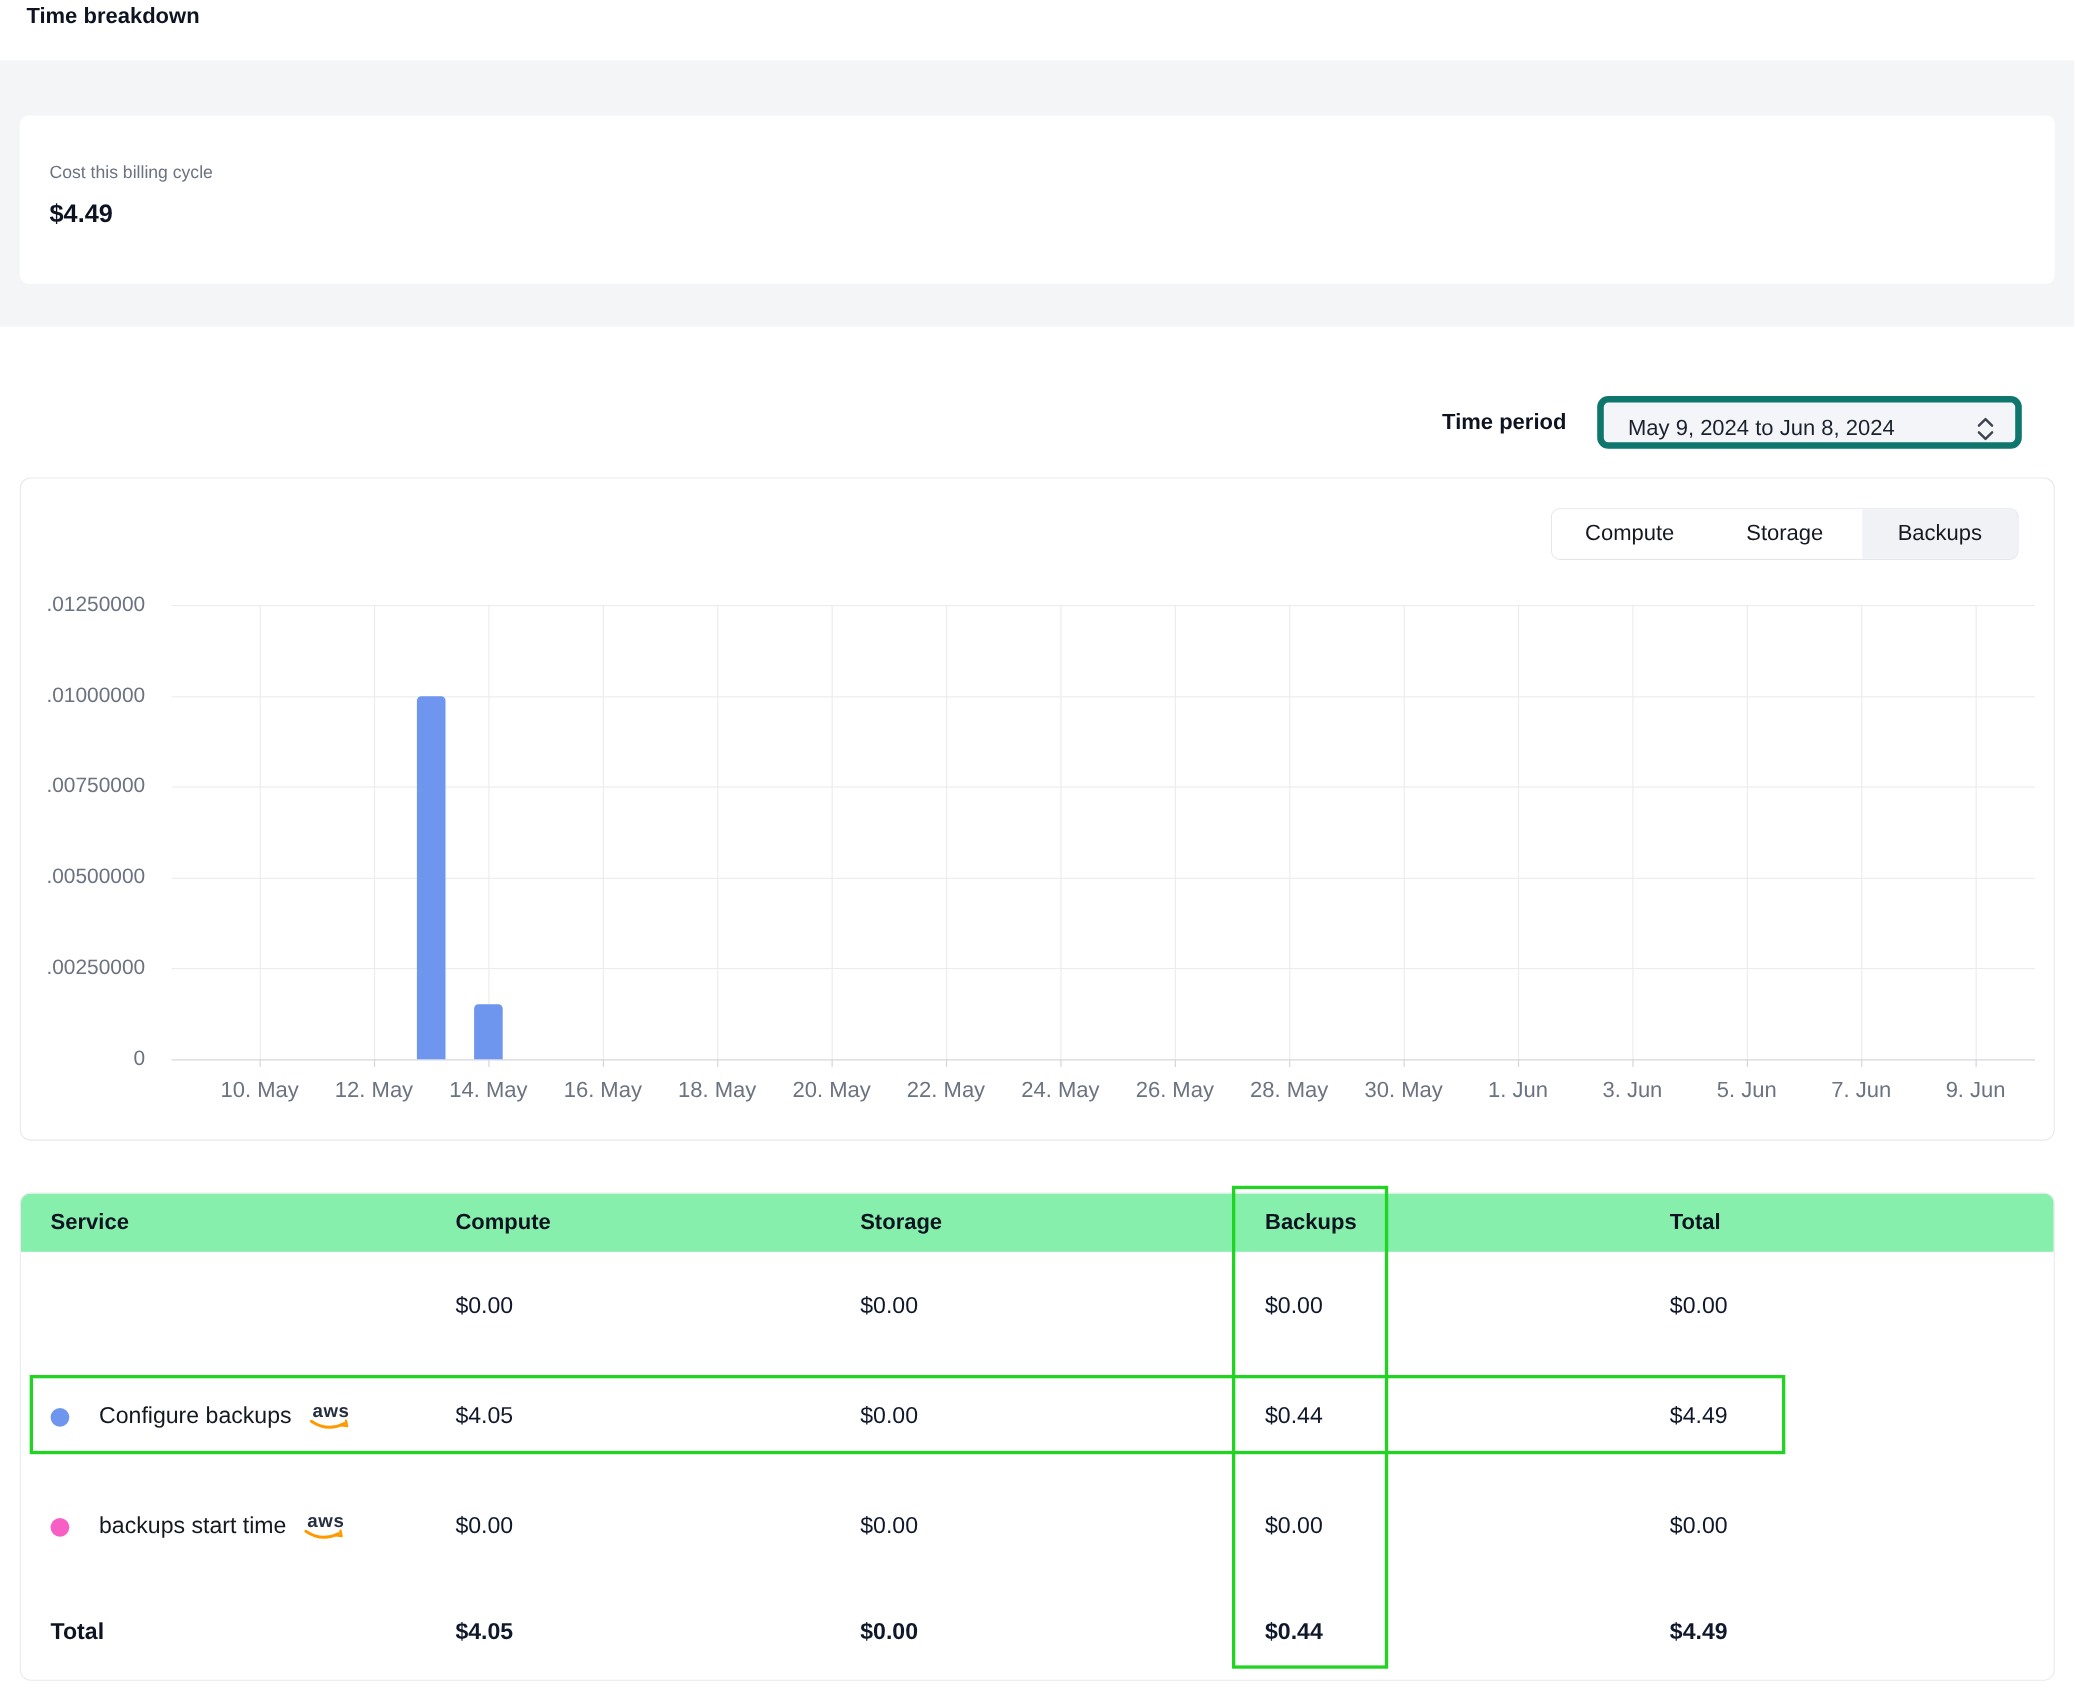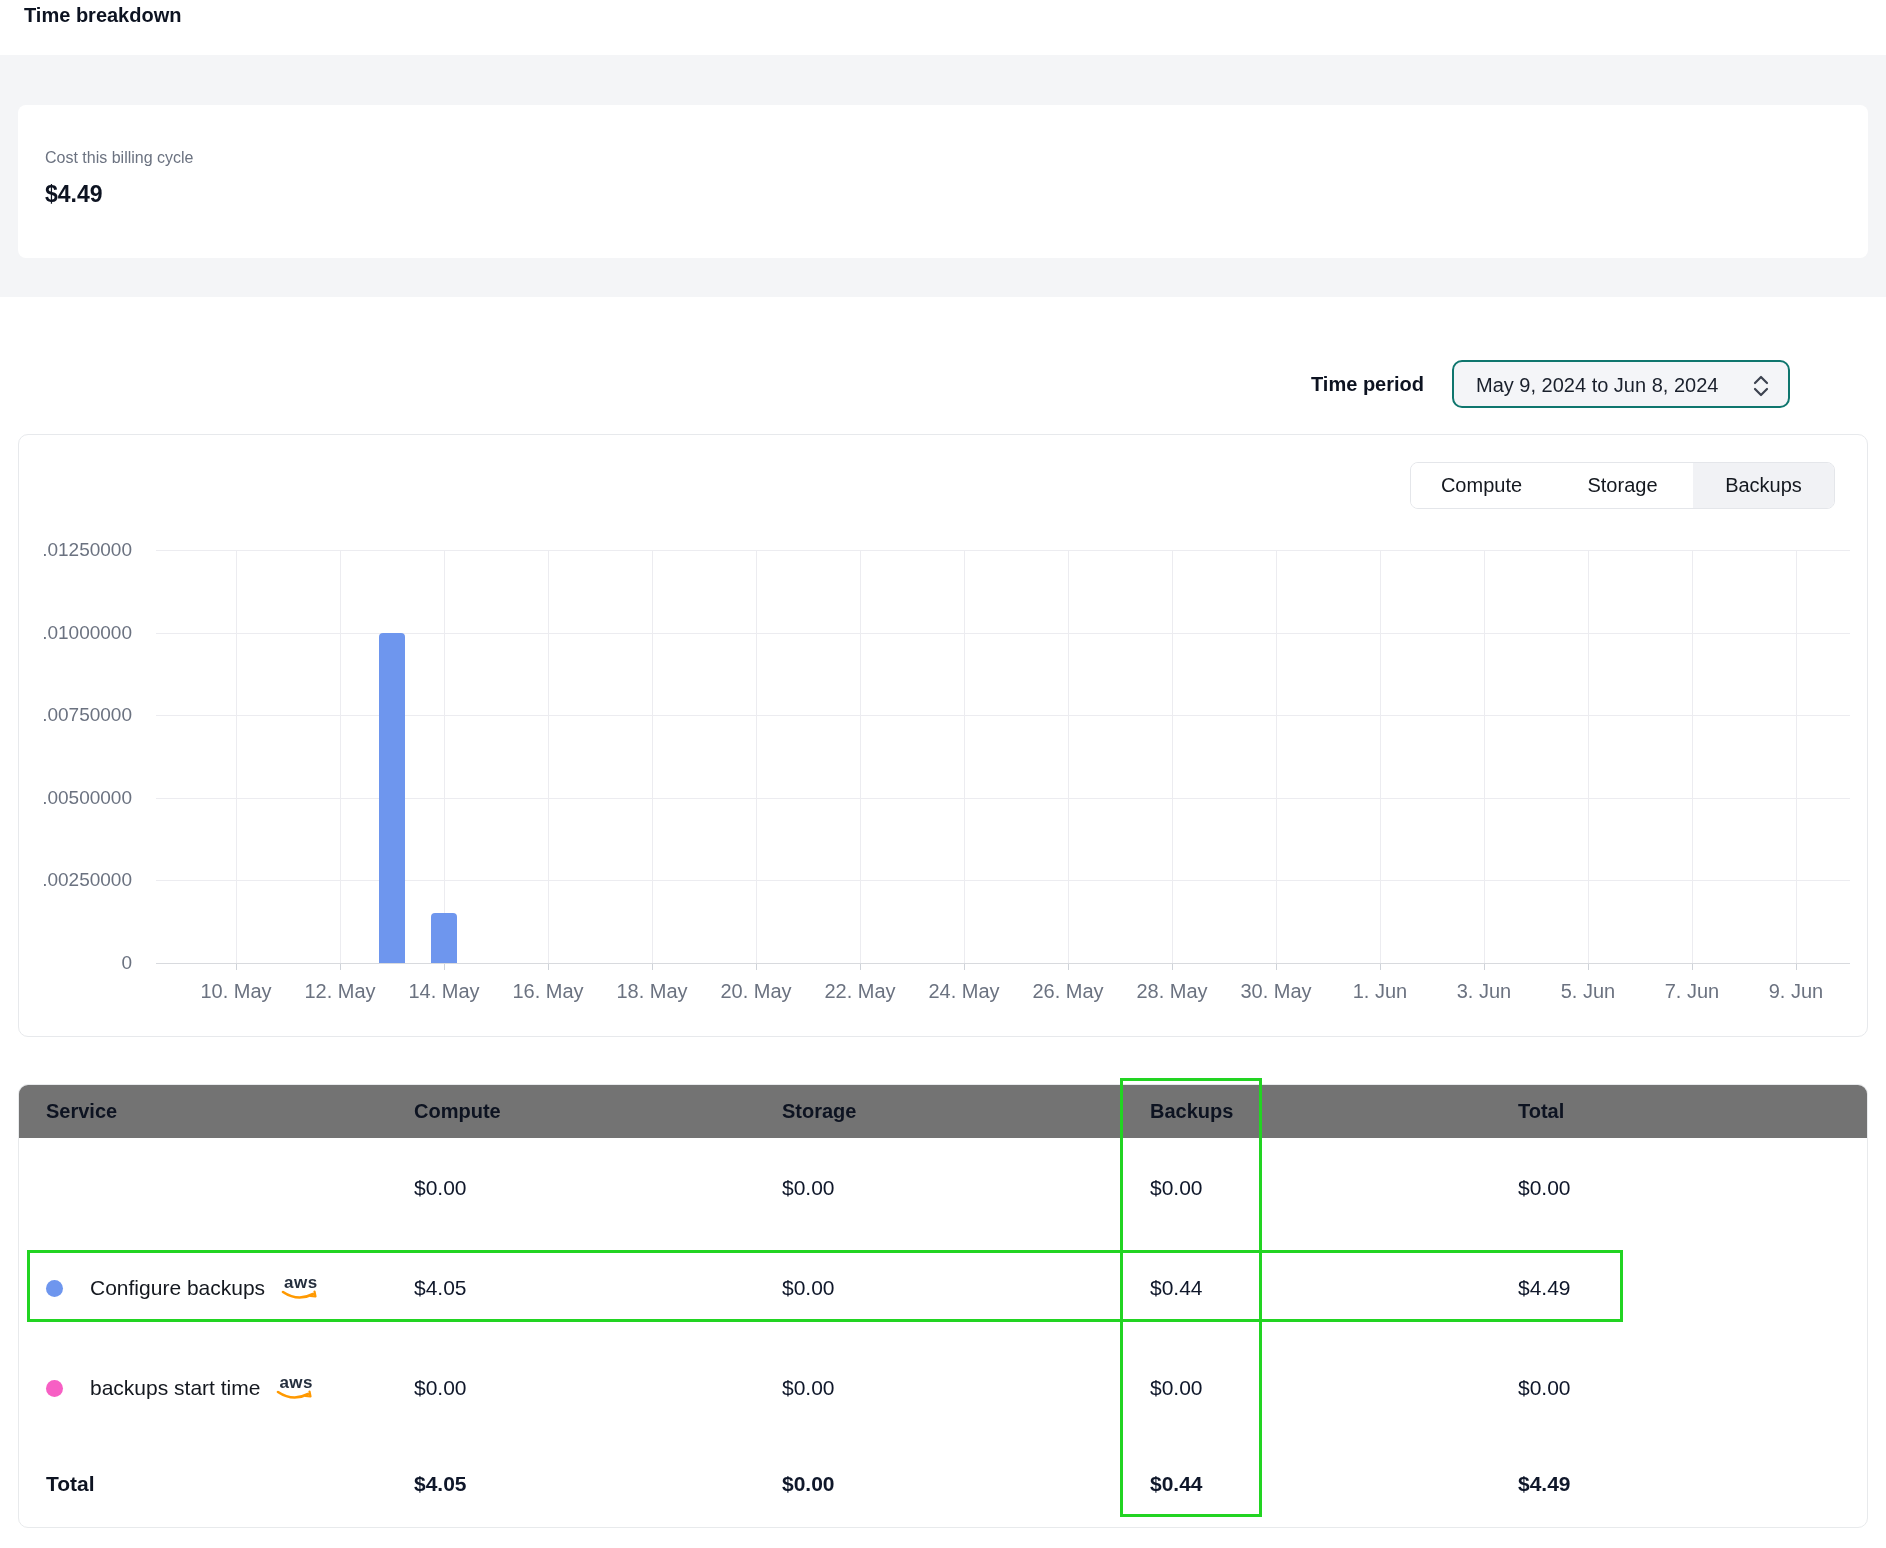--- a/index.html
+++ b/index.html
@@ -9,40 +9,40 @@
 
   .page-title { position:absolute; left:24px; top:4px; font-size:20px; font-weight:700; color:#0d1321; }
 
   .summary-band { position:absolute; left:0; top:55px; width:1886px; height:242px; background:#f4f5f7; }
   .summary-card { position:absolute; left:18px; top:50px; width:1850px; height:153px; background:#ffffff; border-radius:8px; }
   .summary-label { position:absolute; left:27px; top:44px; font-size:16px; color:#6b7280; }
   .summary-amount { position:absolute; left:27px; top:76px; font-size:23px; font-weight:700; color:#0d1321; }
 
   .time-period-row { position:absolute; left:0; top:360px; width:1868px; height:48px; }
   .time-period-label { position:absolute; right:444px; top:0; height:48px; line-height:48px; font-size:20px; font-weight:700; color:#0d1321; }
-  .time-period-select { position:absolute; left:1452px; top:0; width:338px; height:48px; background:#f4f5f8; border:2px solid #0f766e; border-radius:10px; cursor:pointer; }
+  .time-period-select { position:absolute; left:1452px; top:0; width:386px; height:48px; background:#f4f5f8; border:6px solid #0f766e; border-radius:10px; cursor:pointer; }
   .time-period-value { position:absolute; left:22px; top:0; height:46px; line-height:46px; font-size:20px; color:#1a202c; }
   .updown-icon { position:absolute; right:16px; top:12px; width:22px; height:24px; color:#3d4350; }
 
   .chart-card { position:absolute; left:18px; top:434px; width:1850px; height:603px; background:#fff; border:1px solid #e7e9ec; border-radius:10px; }
   .tab-group { position:absolute; left:1391px; top:27px; height:47px; display:flex; border:1px solid #e4e6ea; border-radius:8px; overflow:hidden; background:#fff; }
   .tab { min-width:141px; height:45px; line-height:45px; text-align:center; font-size:20px; color:#14181f; cursor:pointer; background:#fff; padding:0 10px; }
   .tab.selected { background:#f1f2f5; }
 
   .plot { position:absolute; left:0; top:0; width:1848px; height:601px; }
   .hgrid { position:absolute; height:1px; background:#ececf0; }
   .vgrid { position:absolute; width:1px; background:#ececf0; }
   .axis-x { position:absolute; height:1px; background:#d8dade; }
   .tickmark { position:absolute; width:1px; height:7px; background:#cfd3d9; }
   .ylab { position:absolute; width:110px; text-align:right; font-size:19px; color:#6b7280; transform:translateY(-50%); }
   .xlab { position:absolute; width:104px; text-align:center; font-size:20px; color:#6b7280; transform:translateX(-50%); }
   .bar { position:absolute; width:26px; border-radius:4px 4px 0 0; }
 
   .table-card { position:absolute; left:18px; top:1084px; width:1850px; height:444px; background:#fff; border:1px solid #e8eaec; border-radius:10px; overflow:hidden; }
-  .thead { position:absolute; left:0; top:0; width:100%; height:53px; background:#737373; }
+  .thead { position:absolute; left:0; top:0; width:100%; height:53px; background:#86efac; }
   .th { position:absolute; top:0; height:53px; line-height:53px; font-size:20px; font-weight:600; color:#0d1321; }
   .col0 { left:27px; } .col1 { left:395px; } .col2 { left:763px; } .col3 { left:1131px; } .col4 { left:1499px; }
   .trow { position:absolute; left:0; width:100%; height:100px; }
   .td { position:absolute; top:0; height:100px; line-height:100px; font-size:21px; color:#0f172a; white-space:nowrap; }
   .service-cell { display:flex; align-items:center; height:100px; position:absolute; left:27px; top:0; }
   .dot { width:17px; height:17px; border-radius:50%; margin-right:27px; flex:0 0 auto; }
   .service-name { font-size:21px; color:#14181f; }
   .aws-badge { position:relative; margin-left:16px; width:38px; height:30px; flex:0 0 auto; }
   .aws-text { position:absolute; left:3px; top:0; font-size:17px; font-weight:700; color:#252f3e; letter-spacing:0.5px; }
   .aws-swoosh { position:absolute; left:0; top:17px; }

